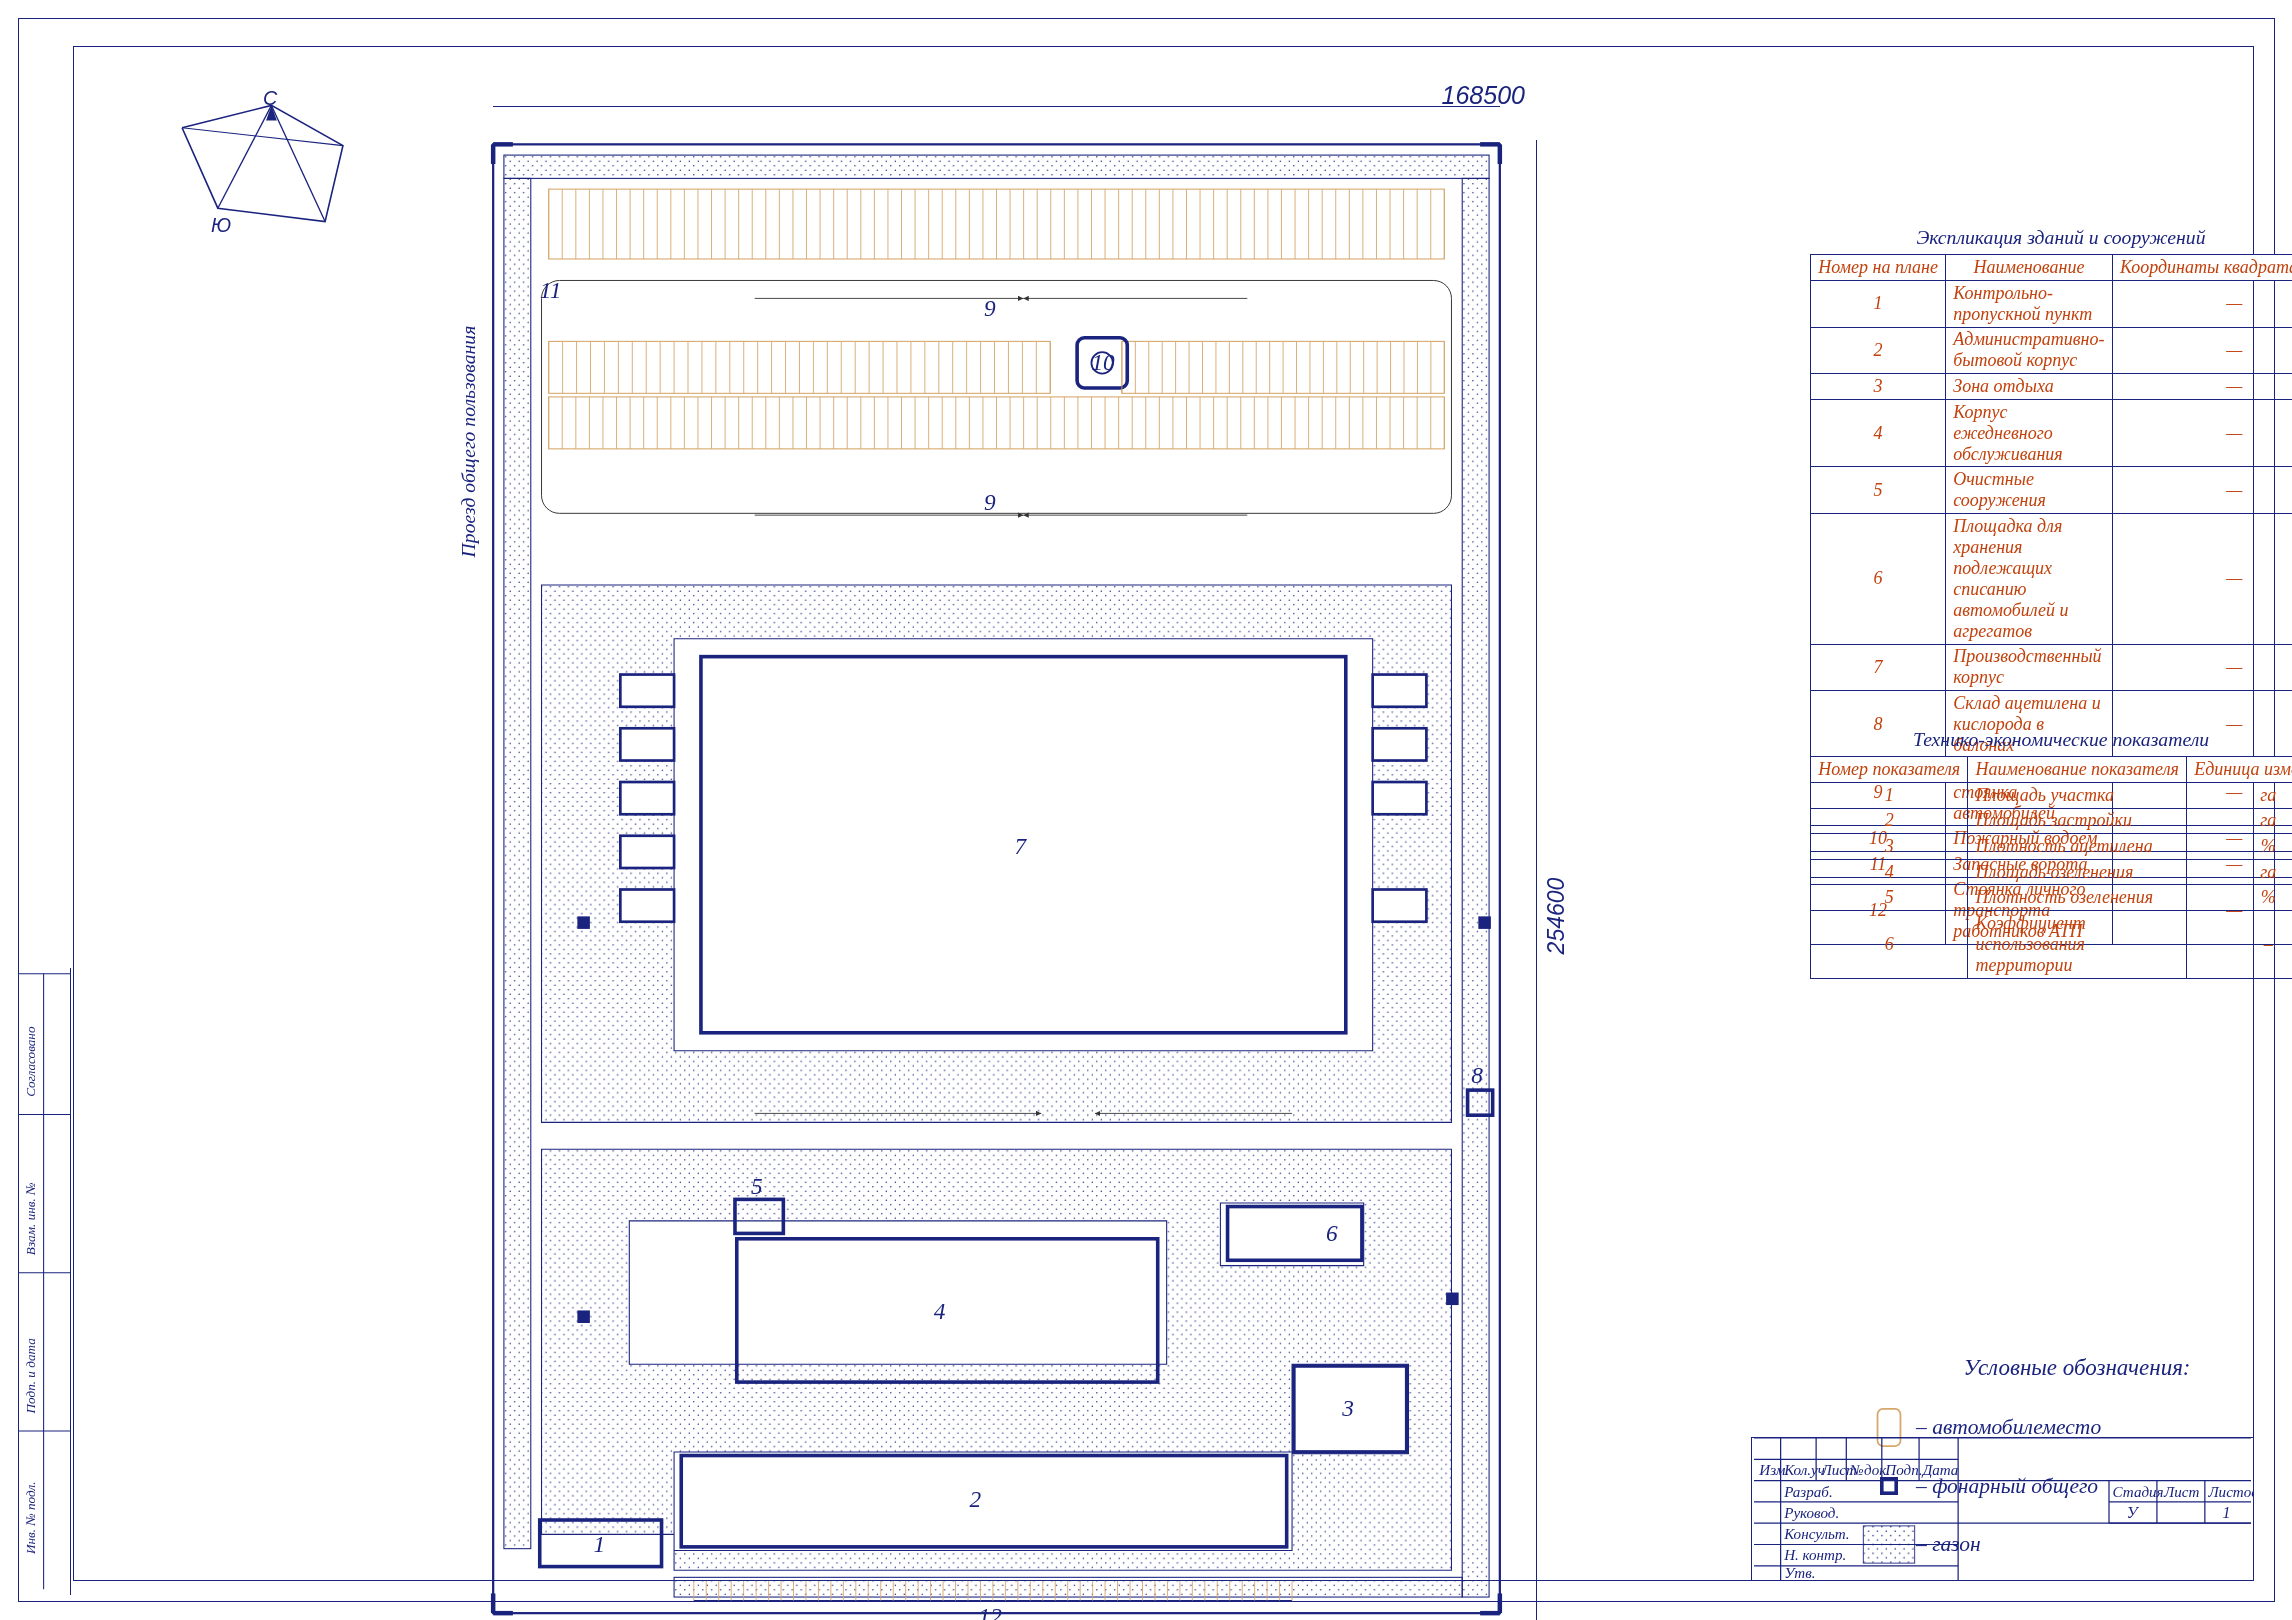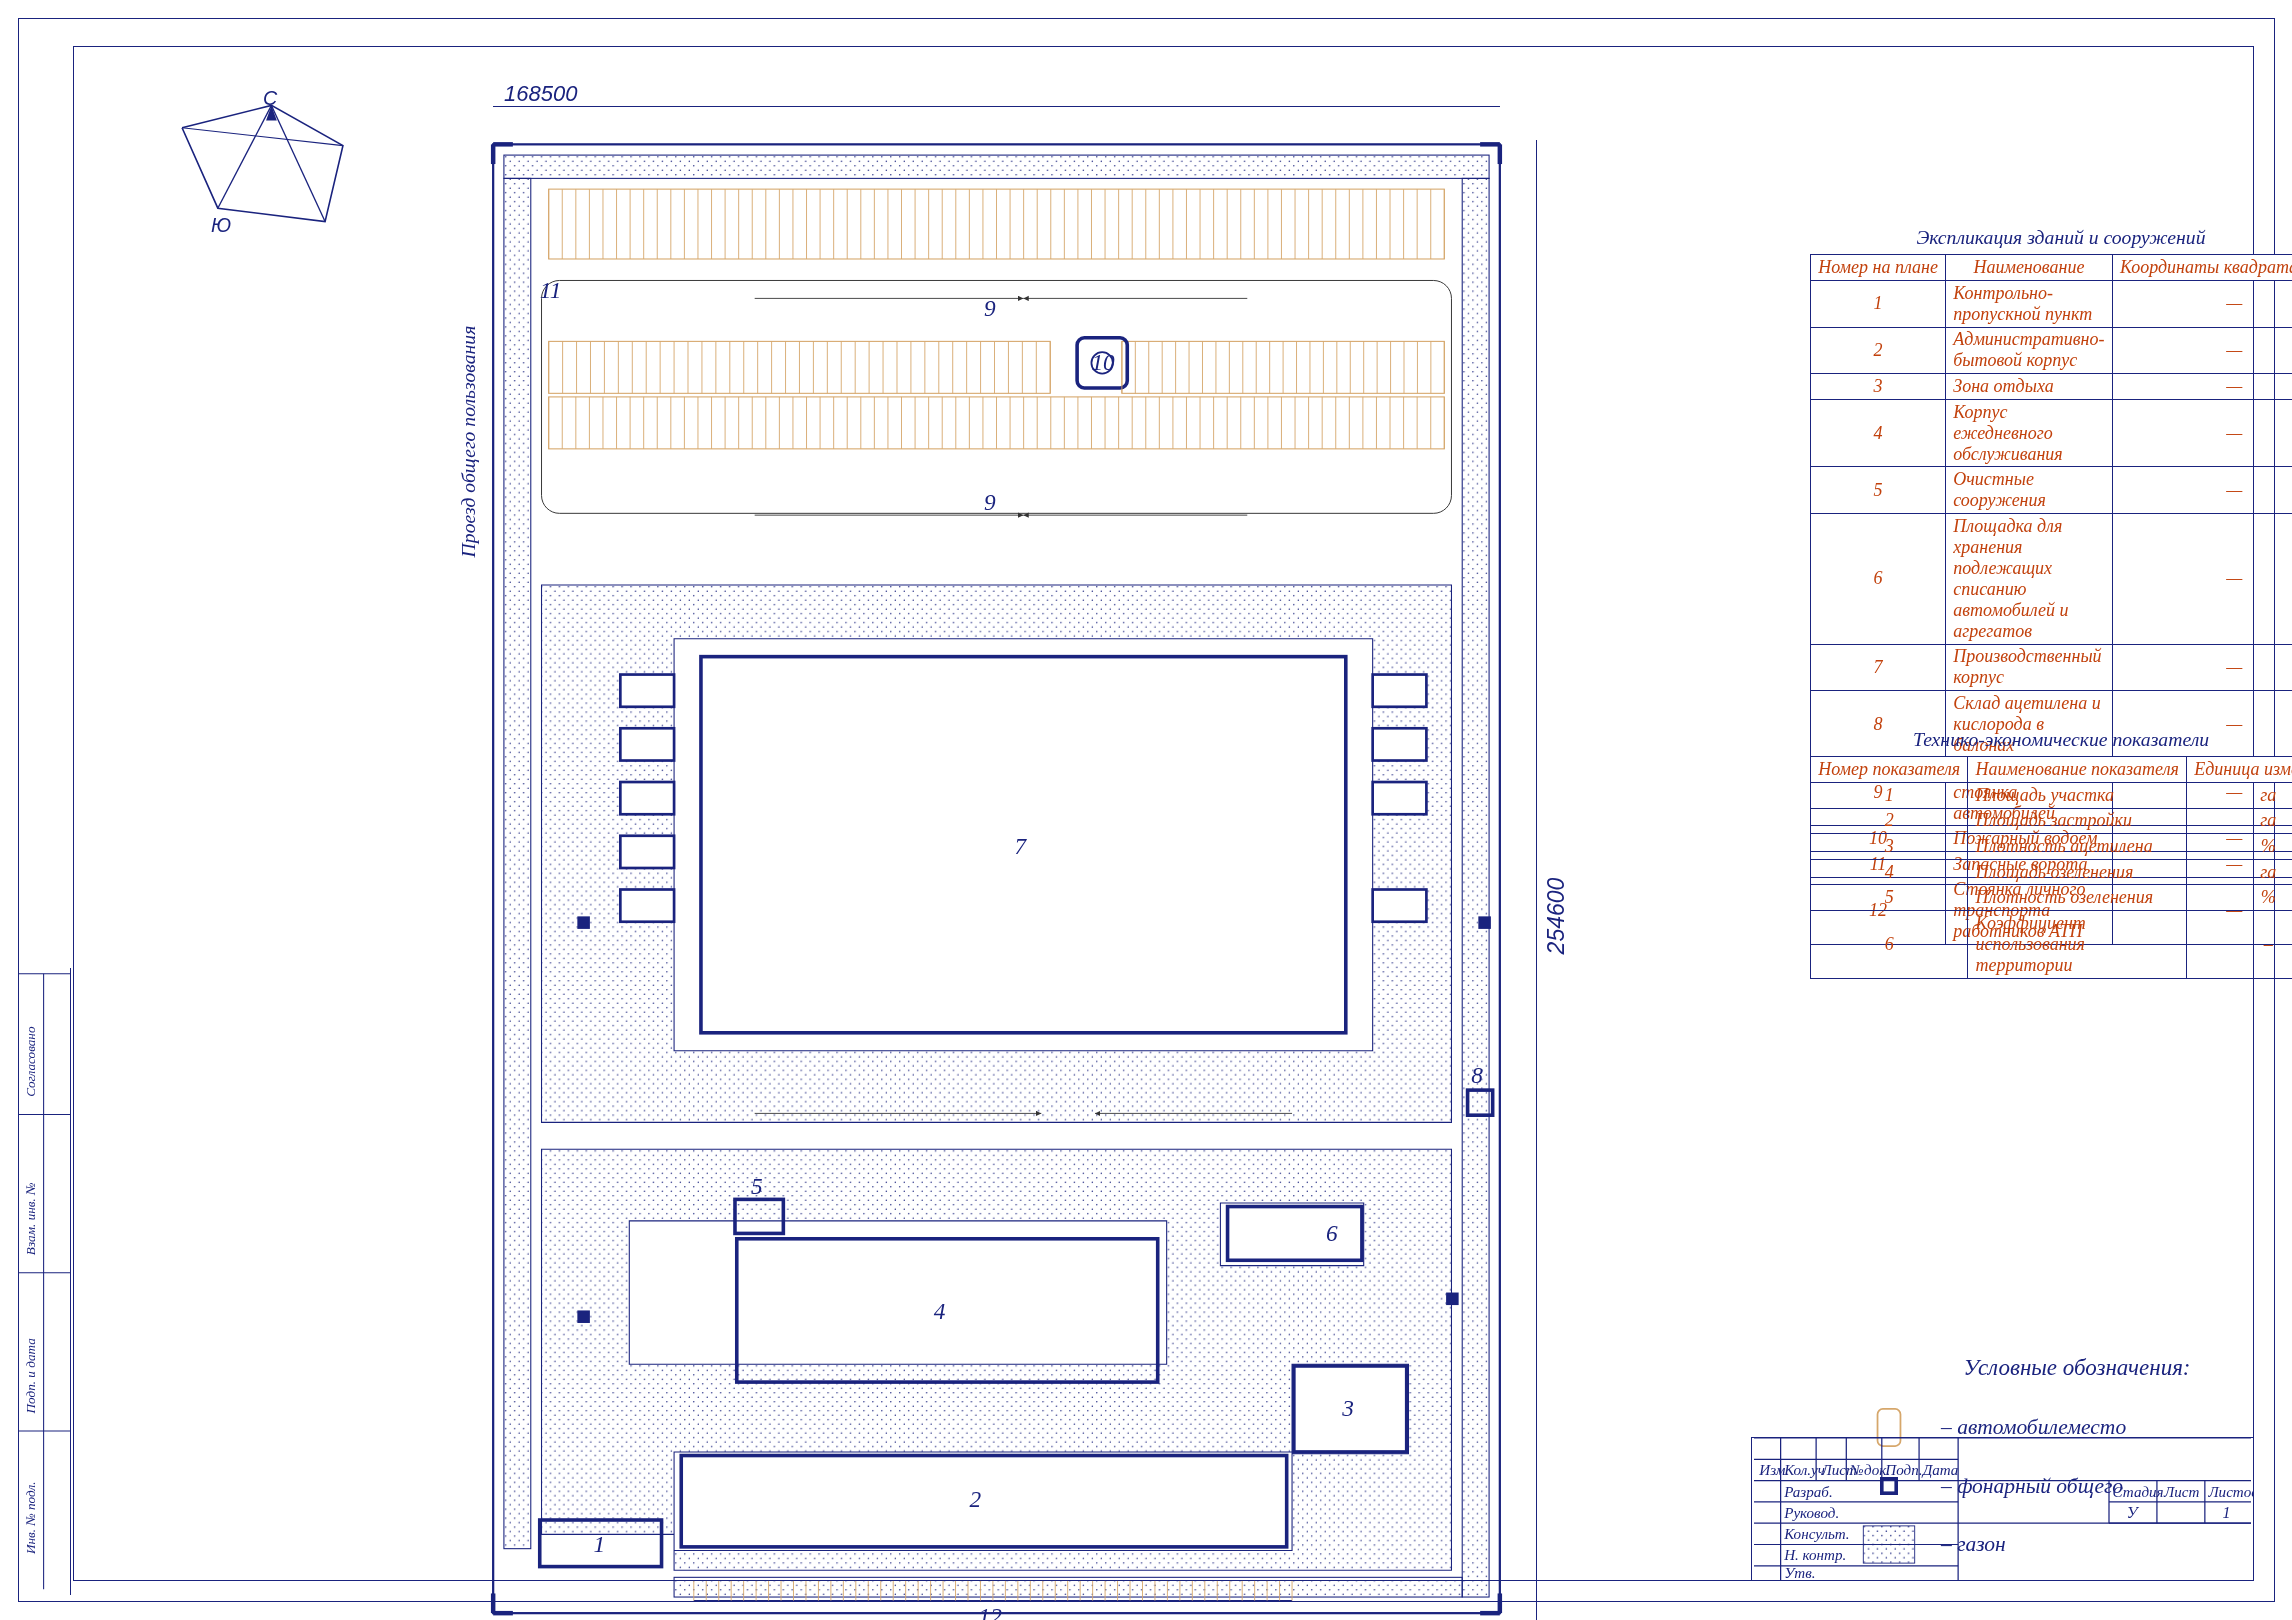--- a/index.html
+++ b/index.html
@@ -11,21 +11,21 @@
   .inner-frame {
     position: absolute; left: 54px; top: 27px; right: 19.7px; bottom: 19.7px;
     border: 1.8px solid #1a237e;
   }
   
   .compass { position: absolute; left: 90px; top: 45px; width: 197px; height: 143px; }
   .compass svg { width: 100%; height: 100%; }
   .compass-lbl { position: absolute; font-style: italic; font-size: 19.7px; color: #1a237e; }
 
   
-  .dim-top { position: absolute; left: 430px; top: 34px; width: 1021px; text-align: left; font-size: 22px; font-style: italic; color: #1a237e; }
+  .dim-top { position: absolute; left: 430px; top: 34px; width: 1021px; text-align: right; font-size: 25px; font-style: italic; color: #1a237e; }
   .dim-right { position: absolute; left: 1469px; top: 90px; height: 1558px; width: 27px; }
   .dim-right span { position: absolute; top: 50%; left: 0; transform: rotate(-90deg) translateX(-50%); transform-origin: left top; font-size: 23px; font-style: italic; color: #1a237e; }
   .dim-line-h { position:absolute; border-top:0.9px solid #1a237e; }
   .dim-line-v { position:absolute; border-left:0.9px solid #1a237e; }
 
   
   .plan { position: absolute; left: 412px; top: 90px; width: 1021px; height: 1505px; }
   .plan svg { width: 100%; height: 100%; }
   .lot { fill: none; stroke: #1a237e; stroke-width: 2.5; }
   .bldg { fill: none; stroke: #1a237e; stroke-width: 4; }
@@ -42,21 +42,21 @@
   .tbl-title { font: italic 19.7px 'Segoe UI'; color:#1a237e; text-align:center; margin-bottom:5.4px; }
   .tbl { position:absolute; border-collapse:collapse; }
   .tbl th, .tbl td { border:0.9px solid #1a237e; font:italic 18px 'Segoe UI'; color:#c2410c; padding:1.8px 7.2px; white-space:nowrap; }
   .tbl th { font-weight:normal; text-align:center; background:#fff; }
   .tbl td.c { text-align:center; }
   .tbl-wrap { position:absolute; }
 
   
   .legend { position:absolute; left:1788px; top:1308px; width:430px;text-align:center; }
   .legend-title { font:italic 23px 'Segoe UI'; color:#1a237e; margin-bottom:27px; }
-  .legend-row { display:flex; align-items:center; gap:25px; margin:19.7px 0; font:italic 21.5px 'Segoe UI'; color:#1a237e; }
+  .legend-row { display:flex; align-items:center; margin:19.7px 0; font:italic 21.5px 'Segoe UI'; color:#1a237e; }
   .legend-swatch { width:54px; height:39px; display:flex; align-items:center; justify-content:center; }
 
   
   .titleblock { position:absolute; right:0; bottom:0; width:502px; height:143px; border-top:1.8px solid #1a237e; border-left:1.8px solid #1a237e; }
   .titleblock svg { width:100%; height:100%; }
   .titleblock text { font:italic 17px 'Segoe UI'; fill:#1a237e; }
   .tb-big { font-size:18px !important; }
 
   
   .left-stamp { position:absolute; left:0; top:949px; width:52px; height:627px; border-right:0.9px solid #1a237e;}

